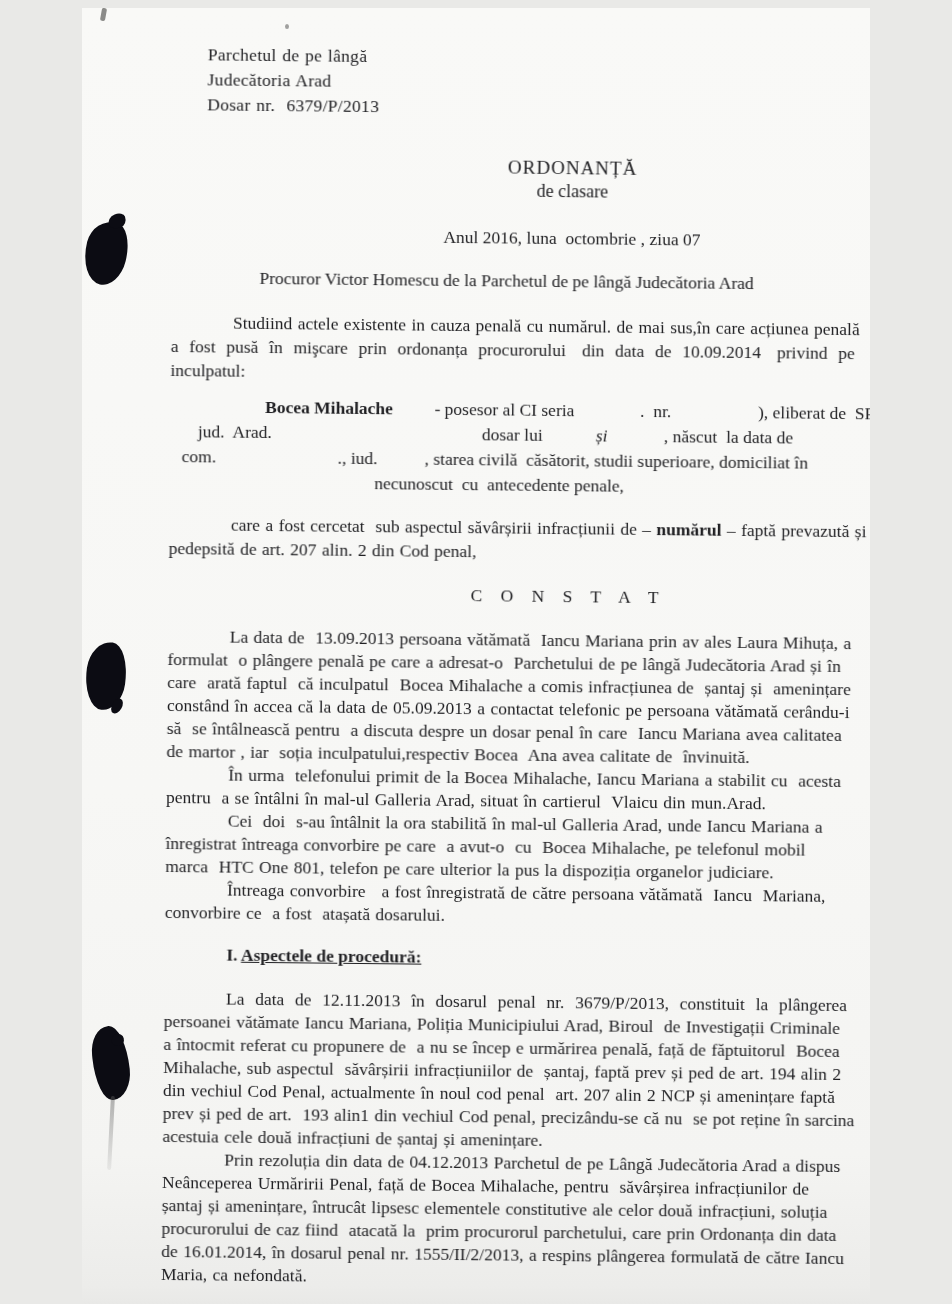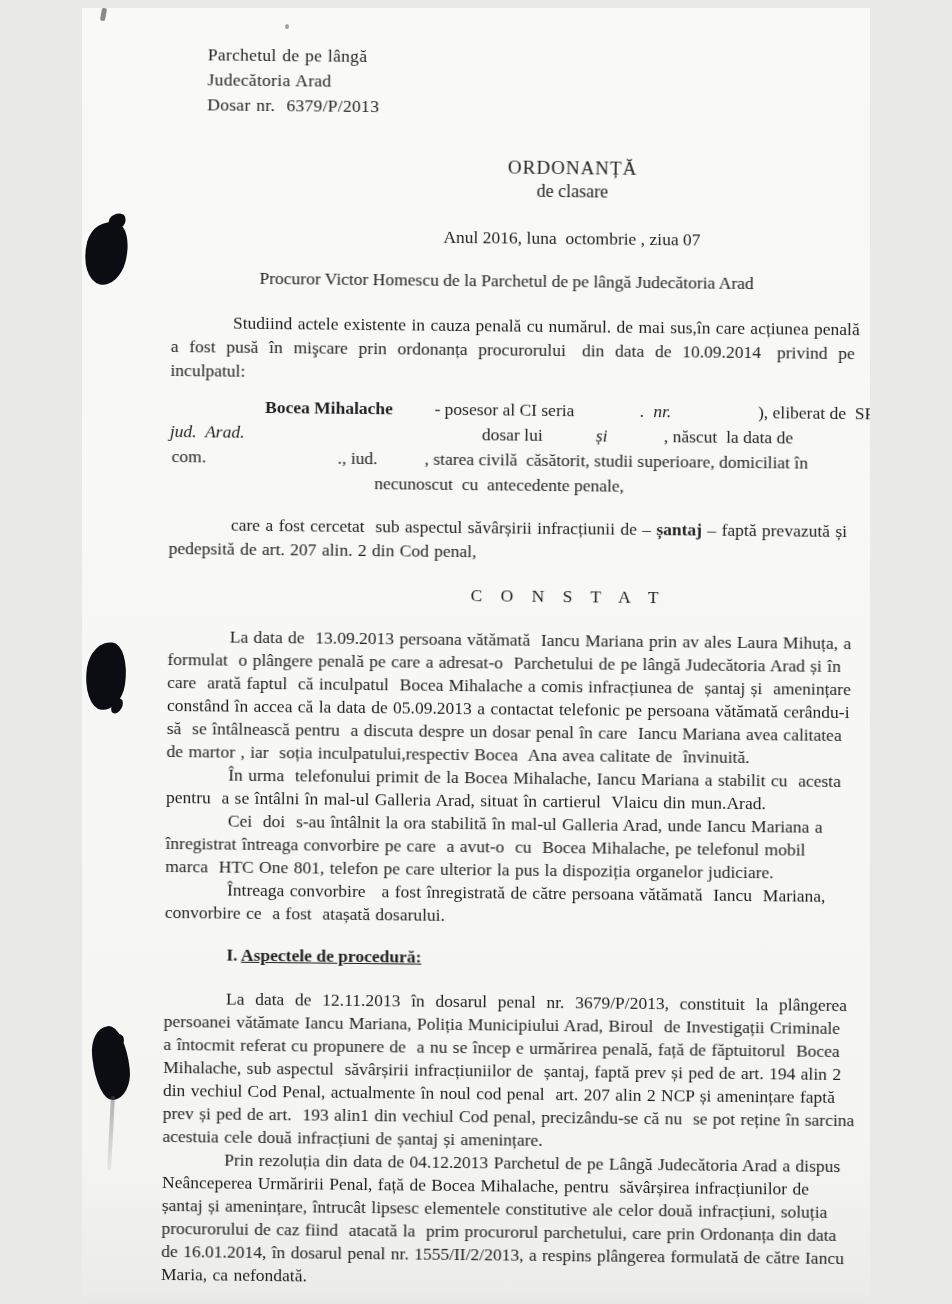--- a/index.html
+++ b/index.html
@@ -92,36 +92,36 @@
 
     <div class="para mt22">
       <div class="line ind">Studiind actele existente in cauza penală cu numărul. de mai sus,în care acțiunea penală</div>
       <div class="line">a  fost  pusă  în  mişcare  prin  ordonanța  procurorului   din  data  de  10.09.2014   privind  pe</div>
       <div class="line">inculpatul:</div>
     </div>
 
     <div class="defblock">
       <span class="row1 b" style="left:95px;">Bocea Mihalache</span>
       <span class="row1" style="left:260px;"> - posesor al CI seria</span>
-      <span class="row1" style="left:470px;font-style:italic;">.  nr.</span>
+      <span class="row1" style="left:470px;">.  nr.</span>
       <span class="row1" style="left:588px;">), eliberat de  SPCLEP</span>
       <span class="row1" style="left:764px;">,</span>
-      <span class="row2" style="left:0;font-style:italic;">jud.  Arad.</span>
+      <span class="row2" style="left:28px;">jud.  Arad.</span>
       <span class="row2" style="left:312px;">dosar lui</span>
       <span class="row2" style="left:426px;font-style:italic;">și</span>
       <span class="row2" style="left:494px;">, născut  la data de</span>
       <span class="row2" style="left:744px;font-family:Liberation Mono, monospace;">în</span>
-      <span class="row3" style="left:2px;">com.</span>
+      <span class="row3" style="left:12px;">com.</span>
       <span class="row3" style="left:168px;">., iud.</span>
       <span class="row3" style="left:255px;">, starea civilă  căsătorit, studii superioare, domiciliat în</span>
       <span class="row4" style="left:205px;">necunoscut  cu  antecedente penale,</span>
     </div>
 
     <div class="para mt16">
-      <div class="line ind"><span>care a fost cercetat  sub aspectul săvârșirii infracțiunii de – </span><span class="b">șantaj</span><span> – faptă prevazută și</span></div>
+      <div class="line ind"><span>care a fost cercetat  sub aspectul săvârșirii infracțiunii de – </span><span class="b">numărul</span><span> – faptă prevazută și</span></div>
       <div class="line">pedepsită de art. 207 alin. 2 din Cod penal,</div>
     </div>
 
     <div class="constat center">C O N S T A T</div>
 
     <div class="sec">
       <div class="para mt22">
         <div class="line ind">La data de  13.09.2013 persoana vătămată  Iancu Mariana prin av ales Laura Mihuța, a</div>
         <div class="line">formulat  o plângere penală pe care a adresat-o  Parchetului de pe lângă Judecătoria Arad și în</div>
         <div class="line">care  arată faptul  că inculpatul  Bocea Mihalache a comis infracțiunea de  șantaj și  amenințare</div>

